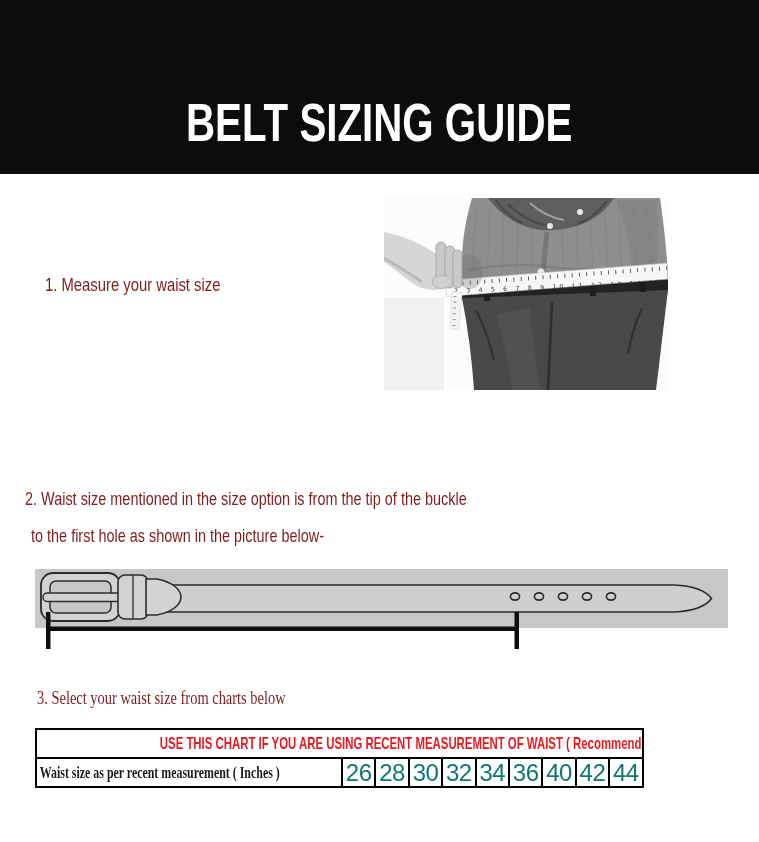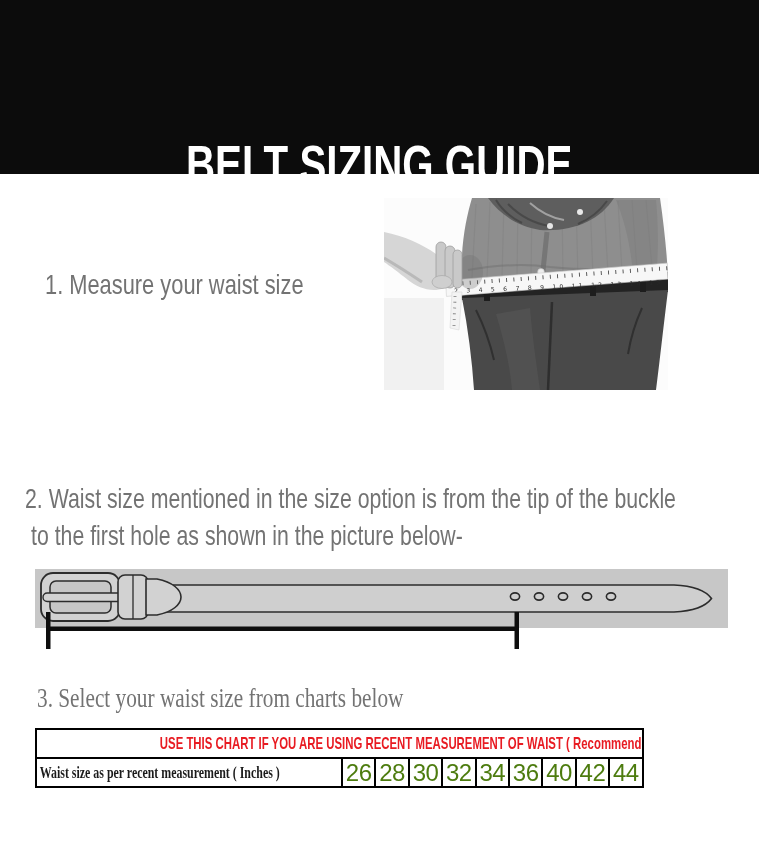--- a/index.html
+++ b/index.html
@@ -3,27 +3,27 @@
 <meta charset="utf-8">
 <style>
   html,body{margin:0;padding:0;background:#ffffff;}
   body{width:759px;height:842px;position:relative;overflow:hidden;
        font-family:"Liberation Sans",sans-serif;color:#1b1b1b;}
   .abs{position:absolute;}
 
   
   .hdr{left:0;top:0;width:759px;height:174px;background:#0c0c0c;}
   .logo-wrap{left:0;top:6px;width:759px;text-align:center;}
-  .title-wrap{left:0;top:96px;width:759px;text-align:center;margin-top:42px;}
+  .title-wrap{left:0;top:96px;width:759px;text-align:center;}
   .title-txt{display:inline-block;color:#ffffff;font-weight:bold;font-size:53px;
              letter-spacing:0px;white-space:nowrap;transform:scaleX(0.76);
              transform-origin:50% 50%;line-height:1;}
 
   
-  .step{font-size:28px;color:#737373;line-height:37px;}
+  .step{font-size:19px;color:#7f1d1d;line-height:37px;}
   .cond{display:inline-block;white-space:nowrap;transform:scaleX(0.76);transform-origin:0 50%;}
   .step1{left:45px;top:266px;}
   .step2{left:25px;top:480px;}
   .step2 .l2{margin-left:6px;}
   .step3{left:37px;top:679px;font-family:Liberation Serif, serif;}
 
   
   .photo{left:384px;top:198px;width:284px;height:192px;}
 
   
@@ -32,21 +32,21 @@
   
   .chart{left:35px;top:728px;}
   table.size{border-collapse:collapse;table-layout:fixed;width:607px;background:#ffffff;}
   table.size td{border:2px solid #000;padding:0;vertical-align:middle;overflow:hidden;}
   td.hdr-cell{height:27px;text-align:center;}
   .red-text{display:inline-block;white-space:nowrap;color:#e81b22;font-weight:bold;
             font-size:17px;transform:scaleX(0.67);transform-origin:50% 50%;line-height:1;}
   td.lbl-cell{height:27px;font-family:Liberation Serif, serif;}
   .row-label{display:inline-block;white-space:nowrap;font-weight:bold;font-size:17px;
              transform:scaleX(0.70);transform-origin:0 50%;padding-left:4px;line-height:1;}
-  td.num{font-size:24px;text-align:center;letter-spacing:-0.5px;color:#4d7c0f;line-height:1;}
+  td.num{font-size:24px;text-align:center;letter-spacing:-0.5px;color:#0f766e;line-height:1;}
   tr.r3 td{height:23px;}
 </style>
 </head>
 <body>
 
 <div class="abs hdr">
   <div class="abs title-wrap">
     <span class="title-txt">BELT SIZING GUIDE</span>
   </div>
 </div>

